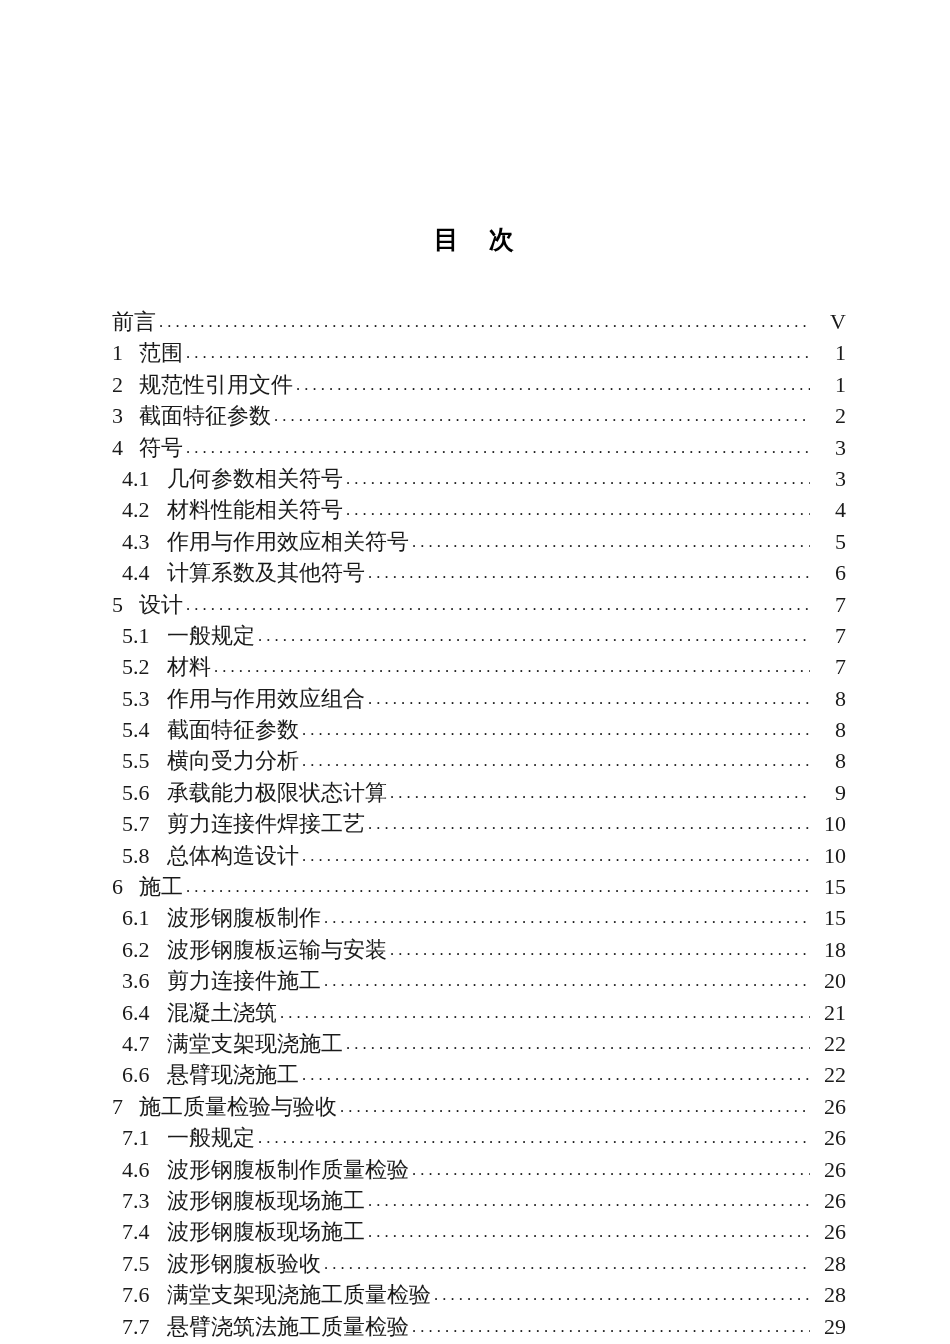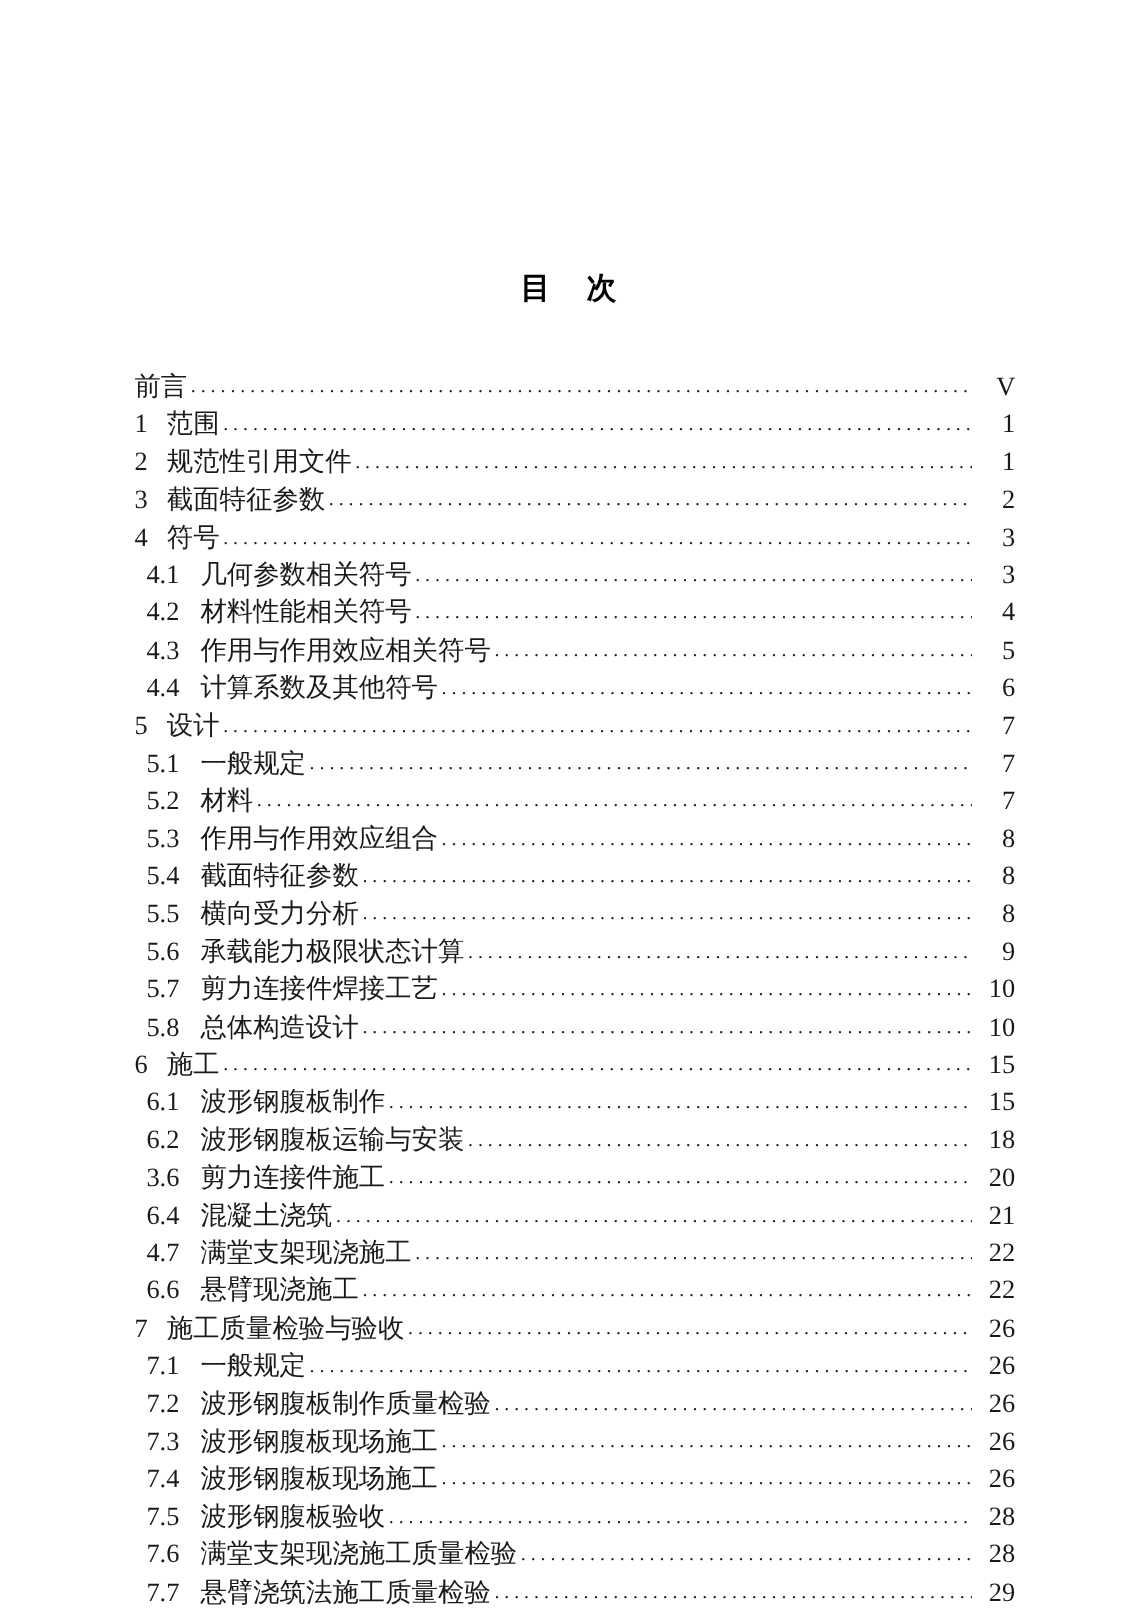--- a/index.html
+++ b/index.html
@@ -257,21 +257,21 @@
         <span class="toc-dots"></span>
         <span class="toc-page">26</span>
       </div>
       <div class="toc-row lvl-2">
         <span class="toc-num">7.1</span>
         <span class="toc-label">一般规定</span>
         <span class="toc-dots"></span>
         <span class="toc-page">26</span>
       </div>
       <div class="toc-row lvl-2">
-        <span class="toc-num">7.2</span>
+        <span class="toc-num">4.6</span>
         <span class="toc-label">波形钢腹板制作质量检验</span>
         <span class="toc-dots"></span>
         <span class="toc-page">26</span>
       </div>
       <div class="toc-row lvl-2">
         <span class="toc-num">7.3</span>
         <span class="toc-label">波形钢腹板现场施工</span>
         <span class="toc-dots"></span>
         <span class="toc-page">26</span>
       </div>

